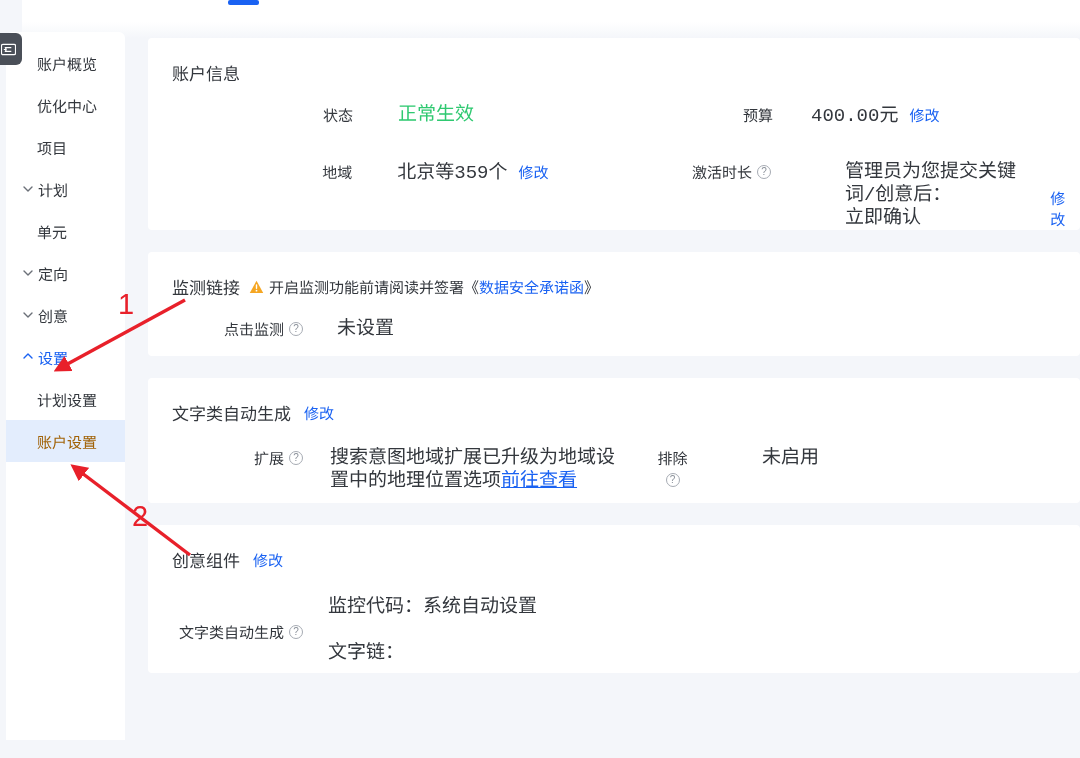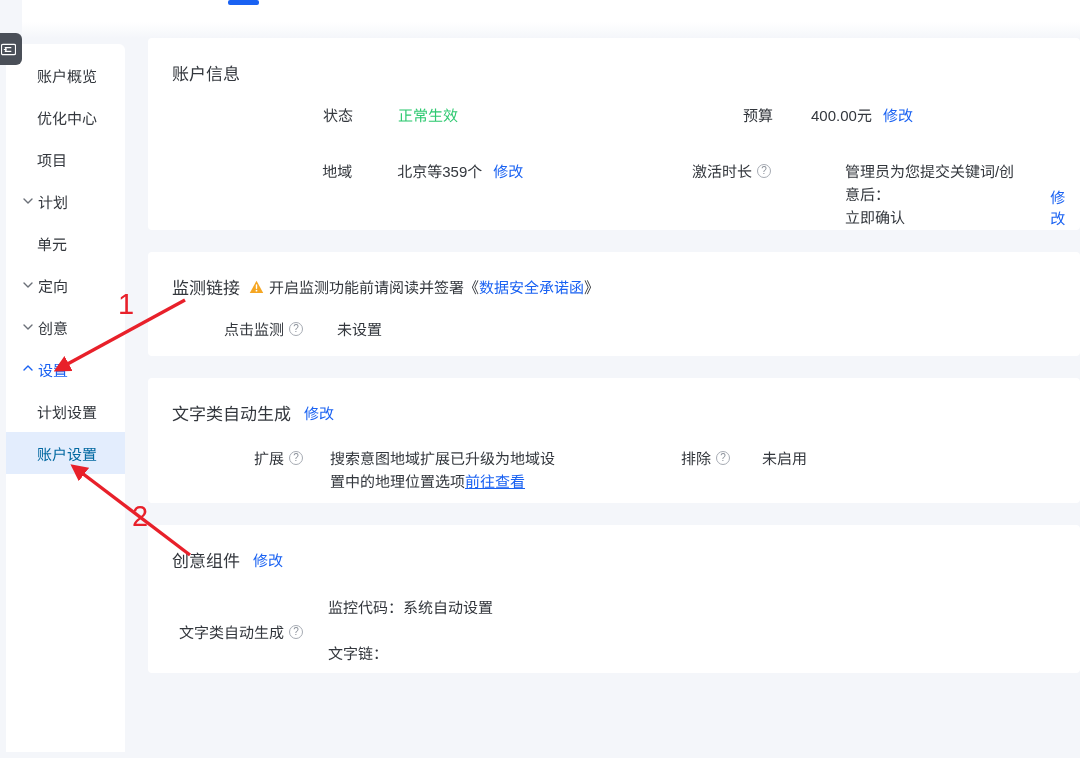--- a/index.html
+++ b/index.html
@@ -35,38 +35,38 @@
     position: absolute; left: -12px; top: 33px; width: 34px; height: 32px;
     background: #4a4f58; border-radius: 6px;
     display: flex; align-items: center; justify-content: flex-end;
     padding-right: 6px;
     cursor: pointer; z-index: 30;
   }
   .collapse-handle svg { display: block; }
 
   
   .sidebar {
-    position: absolute; left: 6px; top: 44px; width: 119px; height: 708px;
+    position: absolute; left: 6px; top: 32px; width: 119px; height: 708px;
     background: #ffffff;
     border-radius: 6px 6px 0 0;
     padding-top: 10px;
     z-index: 10;
   }
   .nav-item {
     height: 42px; display: flex; align-items: center;
     font-size: 15px; color: #33373d; cursor: pointer;
     padding-left: 31px; position: relative; white-space: nowrap;
   }
   .nav-item.has-caret { padding-left: 14px; }
   .nav-item .caret {
     width: 16px; height: 16px; margin-right: 2px;
     display: inline-flex; align-items: center; justify-content: center;
     flex: 0 0 auto;
   }
-  .nav-item.active { background: #e3edfd; color: #0369a1; }
+  .nav-item.active { background: #e3edfd; color: #a16207; }
   .nav-item.active-parent { color: #1a62f2; }
 
   
   .content {
     position: absolute; left: 125px; top: 38px; width: 955px; height: 720px;
     overflow: hidden;
   }
   .card {
     background: #ffffff;
     border-radius: 4px;
@@ -82,21 +82,21 @@
   .link { color: #1a62f2; cursor: pointer; font-size: 15px; }
   .link-underline { color: #1a62f2; cursor: pointer; text-decoration: underline; }
 
   .warn-text { font-size: 15px; color: #33373d; display: flex; align-items: center; }
   .field-row { display: flex; align-items: flex-start; }
   .flabel {
     font-size: 15px; color: #33373d; text-align: right;
     display: flex; align-items: center; justify-content: flex-end; gap: 5px;
     white-space: nowrap;
   }
-  .fvalue { font-size: 15px; color: #33373d; line-height: 23px; }
+  .fvalue { font-size: 19px; color: #33373d; line-height: 23px; font-family: Liberation Mono, monospace; }
   .fvalue.green { color: #2fc971; }
 
   .qmark {
     display: inline-block; width: 14px; height: 14px; line-height: 12px;
     border: 1px solid #a6abb3; border-radius: 50%;
     font-size: 10px; color: #8a9099; text-align: center;
     vertical-align: middle; cursor: pointer; flex: 0 0 auto;
   }
   .warn-icon { margin-right: 5px; display:inline-flex; align-items:center; }
 
@@ -257,21 +257,21 @@
         <div class="flabel" style="width:155px;">
           <span>扩展</span>
           <span class="qmark">?</span>
         </div>
         <div style="margin-left:27px;width:285px;">
           <div class="fvalue">搜索意图地域扩展已升级为地域设</div>
           <div class="fvalue">
             <span>置中的地理位置选项</span><span class="link-underline">前往查看</span>
           </div>
         </div>
-        <div class="flabel" style="width:115px;">
+        <div class="flabel" style="width:115px;flex-direction:column;">
           <span>排除</span>
           <span class="qmark">?</span>
         </div>
         <div class="fvalue" style="margin-left:32px;">未启用</div>
       </div>
     </section>
 
     <section class="card" style="height:148px;">
       <div class="card-title-row" style="gap:13px;">
         <span class="card-title">创意组件</span>

